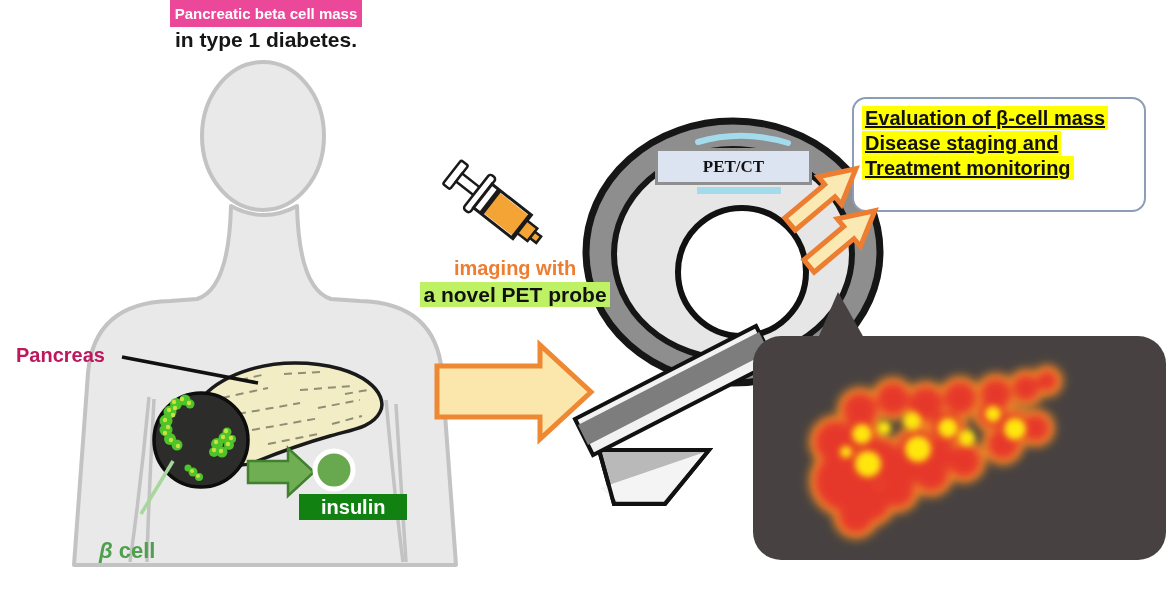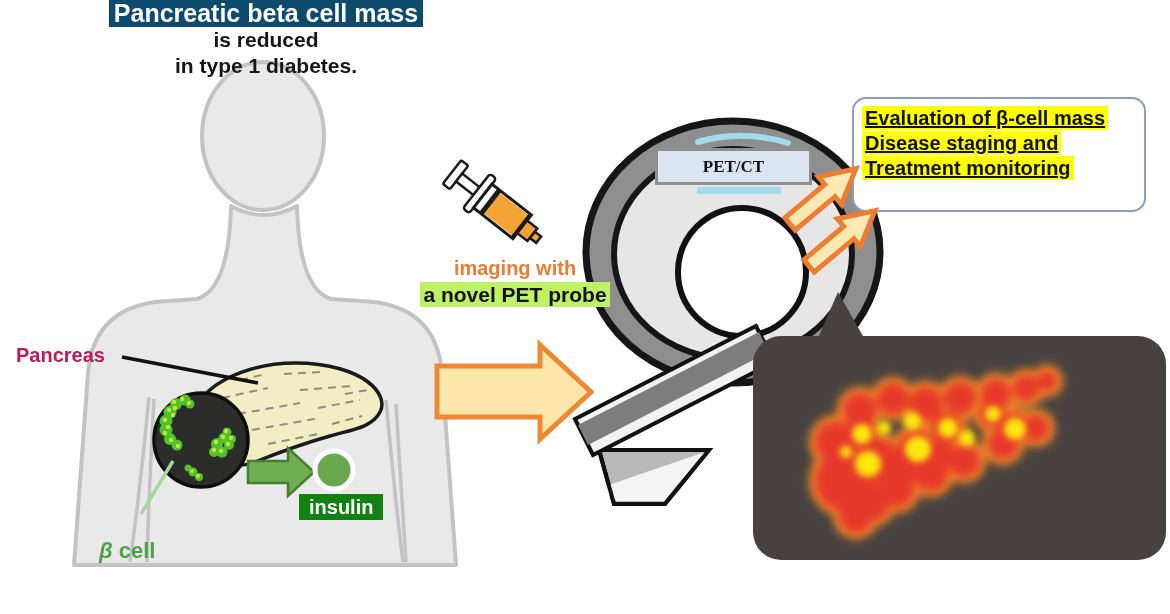--- a/index.html
+++ b/index.html
@@ -6,31 +6,31 @@
   body{width:1170px;height:614px;position:relative;overflow:hidden;
        font-family:"Liberation Sans", sans-serif;}
   .canvas{position:absolute;left:0;top:0;width:1170px;height:614px;}
   svg.art, svg.overlay{position:absolute;left:0;top:0;}
   svg.overlay{pointer-events:none;}
 
   .txt{position:absolute;white-space:nowrap;}
 
   
   .caption{left:0;top:270;width:532px;text-align:center;}
-  .caption-bar{display:inline-block;background:#0c4a6e;color:#fff;
-      font-weight:bold;font-size:25px;line-height:27px;padding:0 5px;}
+  .caption-bar{display:inline-block;background:#ec4899;color:#fff;
+      font-weight:bold;font-size:15px;line-height:27px;padding:0 5px;}
   .caption-line{color:#161616;font-weight:bold;font-size:21px;line-height:26px;}
 
   .pancreas-label{left:16px;top:344px;font-weight:bold;font-size:20px;color:#be185d;}
 
   .beta-label{left:99px;top:513px;font-weight:bold;font-size:22px;color:#4ea04e;margin-top:25px;}
   .beta-sym{font-style:italic;}
 
   .insulin-label{left:299px;top:494px;background:#118211;color:#fff;
-      font-weight:bold;font-size:20px;line-height:26px;padding:0 10px;}
+      font-weight:bold;font-size:20px;line-height:26px;padding:0 22px;}
 
   .probe-text{left:412px;top:256px;width:206px;text-align:center;}
   .probe-line{color:#ed7d31;font-weight:bold;font-size:20px;line-height:24px;}
   .probe-hl{display:inline-block;background:#bef264;color:#111;
       font-weight:bold;font-size:21px;line-height:25px;padding:0 3px;margin-top:2px;}
 
   .petct-label{left:655px;top:148px;width:157px;height:37px;background:#dce4f2;
       border:3px solid #8f8f8f;box-sizing:border-box;text-align:center;
       font-weight:bold;font-size:17px;line-height:32px;color:#111;font-family:Liberation Serif, serif;}
 
@@ -238,21 +238,20 @@
         <circle cx="993" cy="414" r="8"></circle>
           <circle cx="1015" cy="429" r="11"></circle>
           <circle cx="868" cy="464" r="13"></circle>
         <circle cx="846" cy="452" r="6"></circle>
       </g>
     </g>
   </svg>
 
   <div class="txt caption">
     <span class="caption-bar">Pancreatic beta cell mass</span>
-    <div class="caption-line">is reduced</div>
     <div class="caption-line">in type 1 diabetes.</div>
   </div>
 
   <div class="txt pancreas-label">Pancreas</div>
 
   <div class="txt beta-label"><span class="beta-sym">β</span><span> cell</span></div>
 
   <div class="txt insulin-label">insulin</div>
 
   <div class="txt probe-text">

